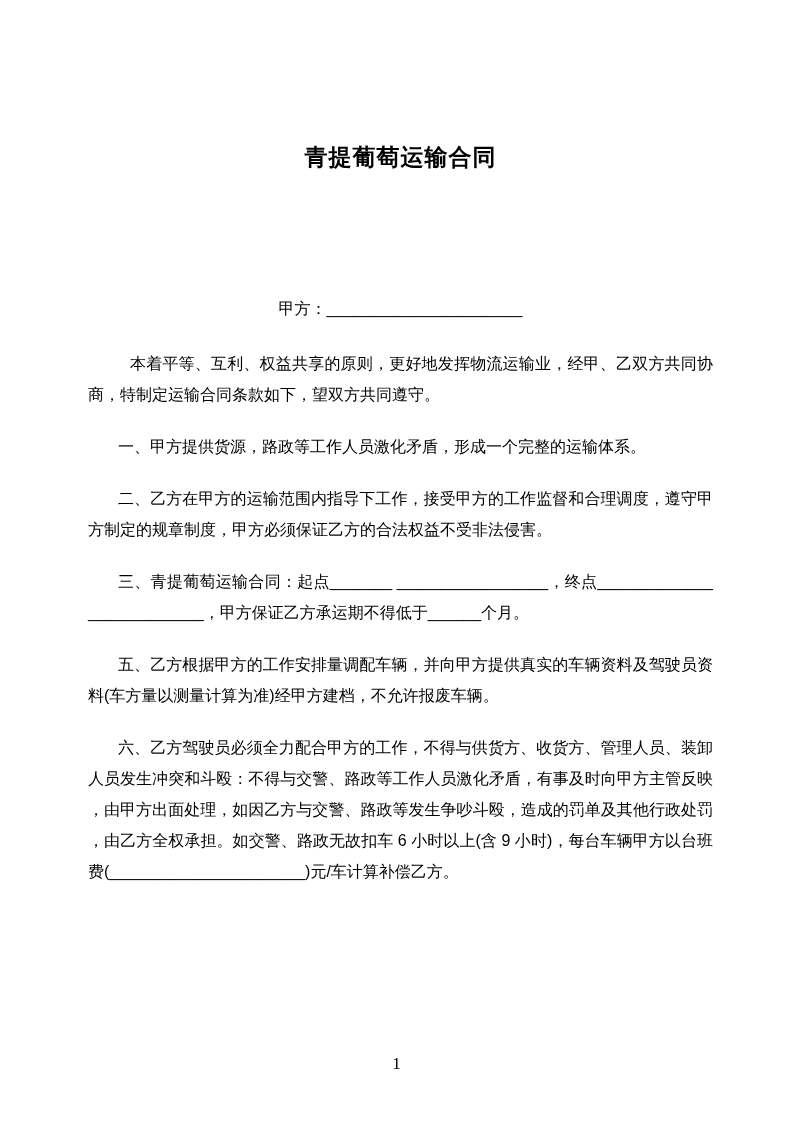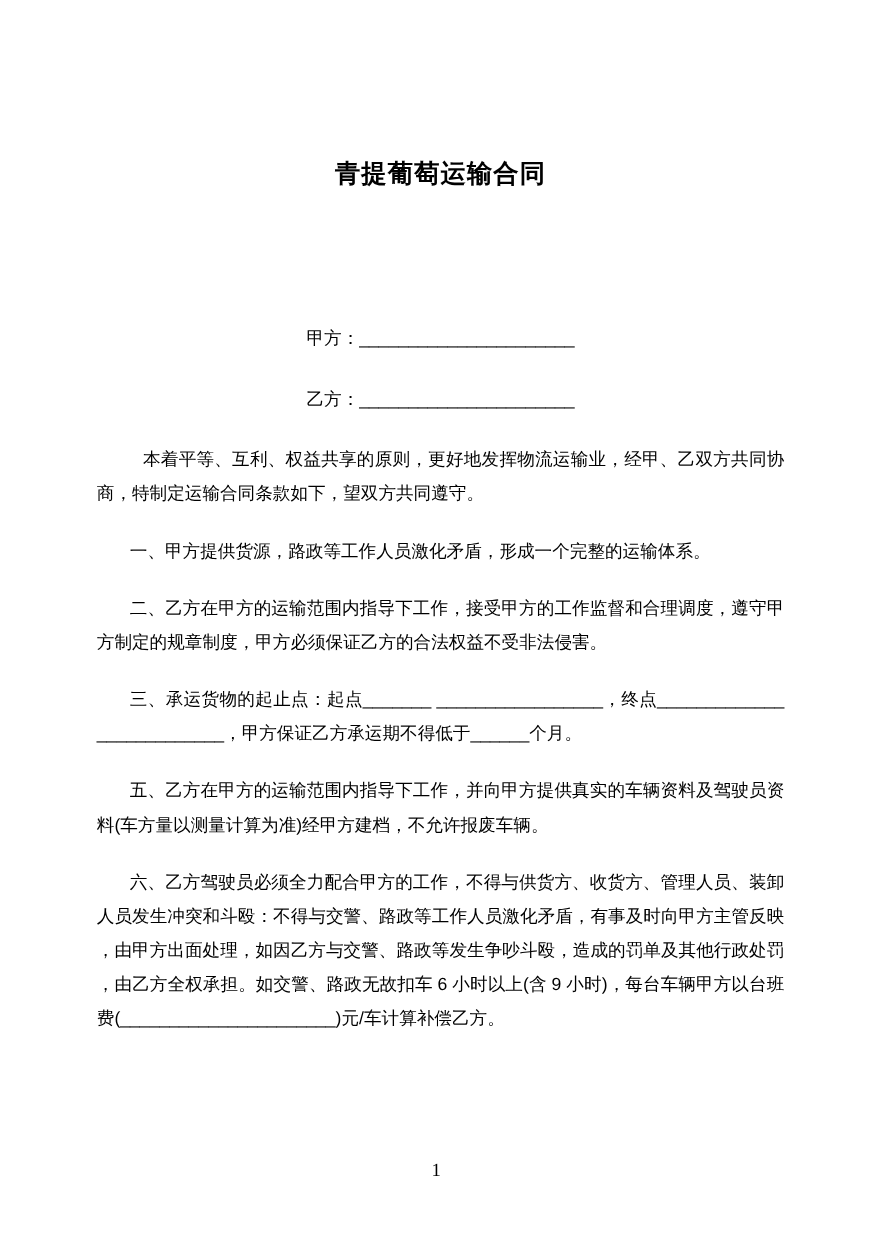--- a/index.html
+++ b/index.html
@@ -78,34 +78,31 @@
 
 <div class="page">
   <div class="content">
 
     <h1 class="doc-title">青提葡萄运输合同</h1>
 
     <div class="party-block">
       <div class="party-line">
         <span class="party-label">甲方：</span><span class="blank">______________________</span>
       </div>
-      <div class="party-line">
-        <span class="party-label">乙方：</span><span class="blank">______________________</span>
-      </div>
     </div>
 
     <p class="para intro">本着平等、互利、权益共享的原则，更好地发挥物流运输业，经甲、乙双方共同协商，特制定运输合同条款如下，望双方共同遵守。</p>
 
     <p class="para clause">一、甲方提供货源，路政等工作人员激化矛盾，形成一个完整的运输体系。</p>
 
     <p class="para clause">二、乙方在甲方的运输范围内指导下工作，接受甲方的工作监督和合理调度，遵守甲方制定的规章制度，甲方必须保证乙方的合法权益不受非法侵害。</p>
 
-    <p class="para clause">三、承运货物的起止点：起点_______ _________________，终点__________________________，甲方保证乙方承运期不得低于______个月。</p>
+    <p class="para clause">三、青提葡萄运输合同：起点_______ _________________，终点__________________________，甲方保证乙方承运期不得低于______个月。</p>
 
 
-    <p class="para clause">五、乙方在甲方的运输范围内指导下工作，并向甲方提供真实的车辆资料及驾驶员资料(车方量以测量计算为准)经甲方建档，不允许报废车辆。</p>
+    <p class="para clause">五、乙方根据甲方的工作安排量调配车辆，并向甲方提供真实的车辆资料及驾驶员资料(车方量以测量计算为准)经甲方建档，不允许报废车辆。</p>
 
     <p class="para clause">六、乙方驾驶员必须全力配合甲方的工作，不得与供货方、收货方、管理人员、装卸人员发生冲突和斗殴：不得与交警、路政等工作人员激化矛盾，有事及时向甲方主管反映，由甲方出面处理，如因乙方与交警、路政等发生争吵斗殴，造成的罚单及其他行政处罚，由乙方全权承担。如交警、路政无故扣车 6 小时以上(含 9 小时)，每台车辆甲方以台班费(______________________)元/车计算补偿乙方。</p>
 
   </div>
 
   <div class="page-footer">1</div>
 </div>
 
 </body></html>

